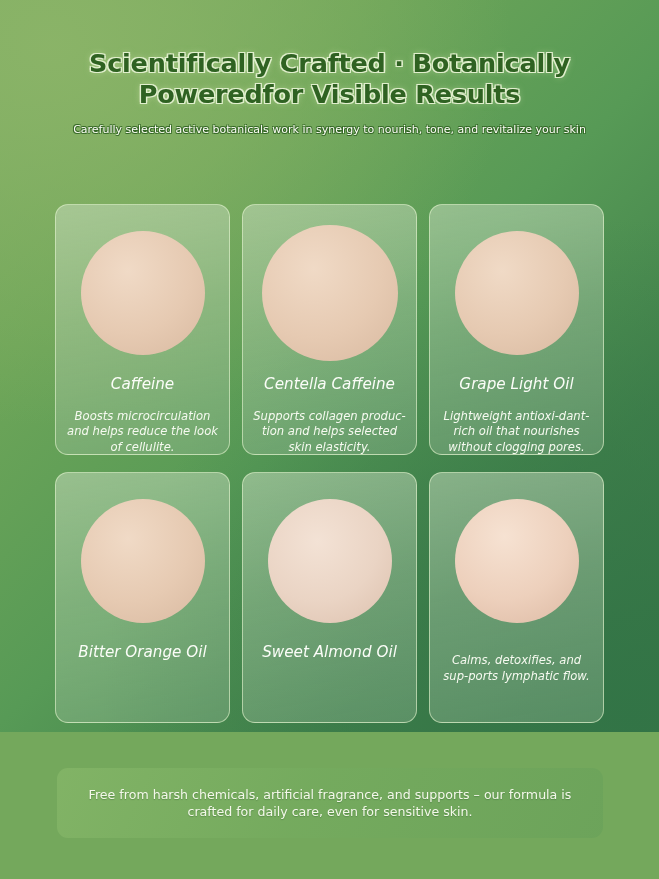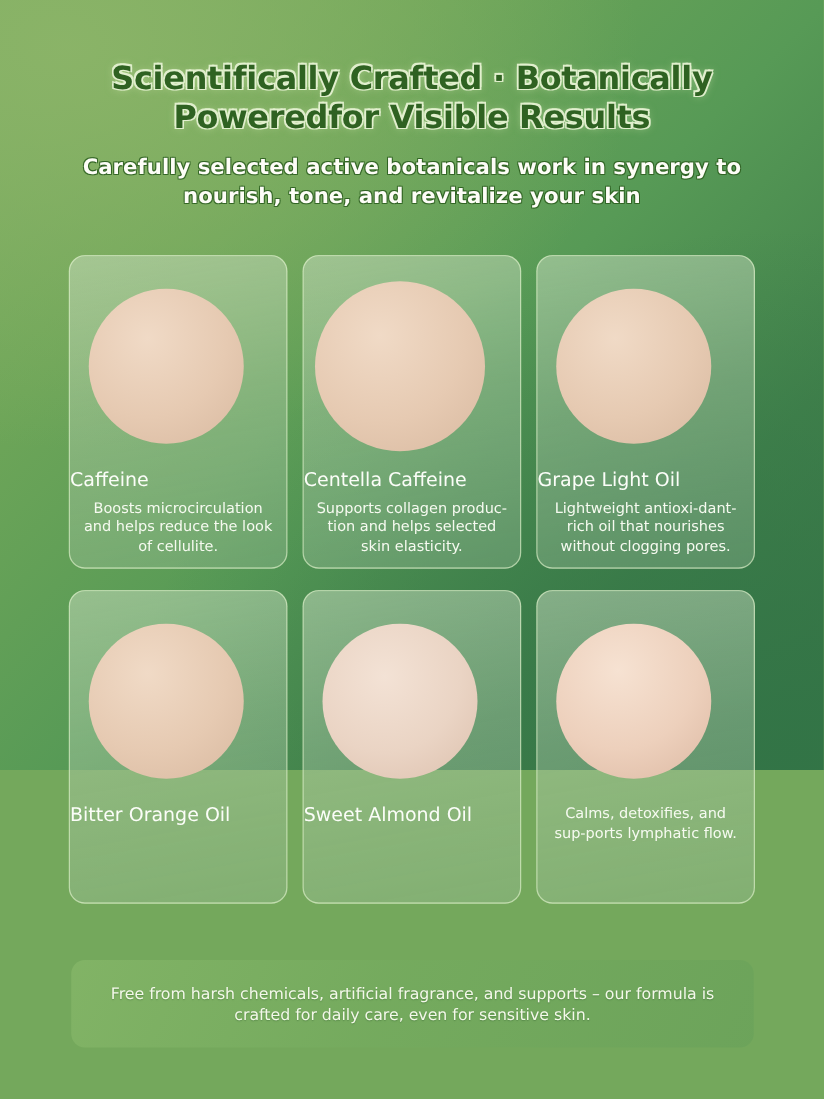--- a/index.html
+++ b/index.html
@@ -5,21 +5,21 @@
 <style>
   * { margin:0; padding:0; box-sizing:border-box; }
   html, body { width:659px; height:879px; }
   body {
     font-family:"DejaVu Sans", sans-serif;
     background:#74a85c;
     overflow:hidden;
   }
   #page {
     position:relative;
-    width:659px; height:616px;
+    width:659px; height:732px;
     background:
       radial-gradient(120% 90% at 8% 6%, rgba(139,180,104,0.95) 0%, rgba(139,180,104,0) 58%),
       radial-gradient(130% 110% at 96% 98%, rgba(50,116,70,0.98) 0%, rgba(50,116,70,0) 62%),
       linear-gradient(135deg, #7ead60 0%, #6da558 26%, #579a56 52%, #43834c 76%, #3c7748 100%);
   }
 
   
   .header { padding:48px 16px 0; text-align:center; }
   .headline {
     font-family:"DejaVu Sans", sans-serif;
@@ -33,23 +33,23 @@
        1.3px -1.3px 0 rgba(226,240,206,0.97),
       -1.3px  1.3px 0 rgba(226,240,206,0.97),
        1.3px  1.3px 0 rgba(226,240,206,0.97),
        0 0 7px rgba(215,238,180,0.55);
     max-width:600px;
     margin:0 auto;
   }
   .subhead {
     margin:13px auto 0;
     max-width:560px;
-    font-size:17px;
+    font-size:11px;
     line-height:1.33;
-    font-weight:700;
+    font-weight:400;
     color:#fdfdf7;
     text-shadow:
       -0.8px -0.8px 0 rgba(47,98,34,0.85),
        0.8px -0.8px 0 rgba(47,98,34,0.85),
       -0.8px  0.8px 0 rgba(47,98,34,0.85),
        0.8px  0.8px 0 rgba(47,98,34,0.85);
   }
 
   
   .grid {
@@ -63,22 +63,23 @@
     row-gap:17px;
   }
   .card {
     position:relative;
     border-radius:13px;
     border:1px solid rgba(226,243,205,0.62);
     background:linear-gradient(170deg, rgba(205,223,196,0.50) 0%, rgba(186,210,180,0.40) 45%, rgba(160,192,160,0.33) 100%);
     overflow:hidden;
     display:flex;
     flex-direction:column;
-    align-items:flex-start;
+    align-items:center;
     padding-top:11px;
+    font-style:italic;
   }
   .thumb {
     width:153px; height:153px;
     border-radius:50%;
     position:relative;
     overflow:hidden;
     flex:none;
   }
   .disc {
     position:absolute; left:50%; top:50%;
@@ -90,21 +91,21 @@
   .disc.wide { width:136px; height:136px; }
   .card-title {
     margin-top:7px;
     font-size:15.2px;
     font-weight:400;
     color:#fbfdf8;
     line-height:1.1;
     text-align:center;
   }
   .card-desc {
-    margin-top:6px;
+    margin-top:16px;
     padding:0 9px;
     font-size:11.6px;
     line-height:1.35;
     color:#f6faf0;
     text-align:center;
   }
 
   
   .footer {
     position:absolute;

